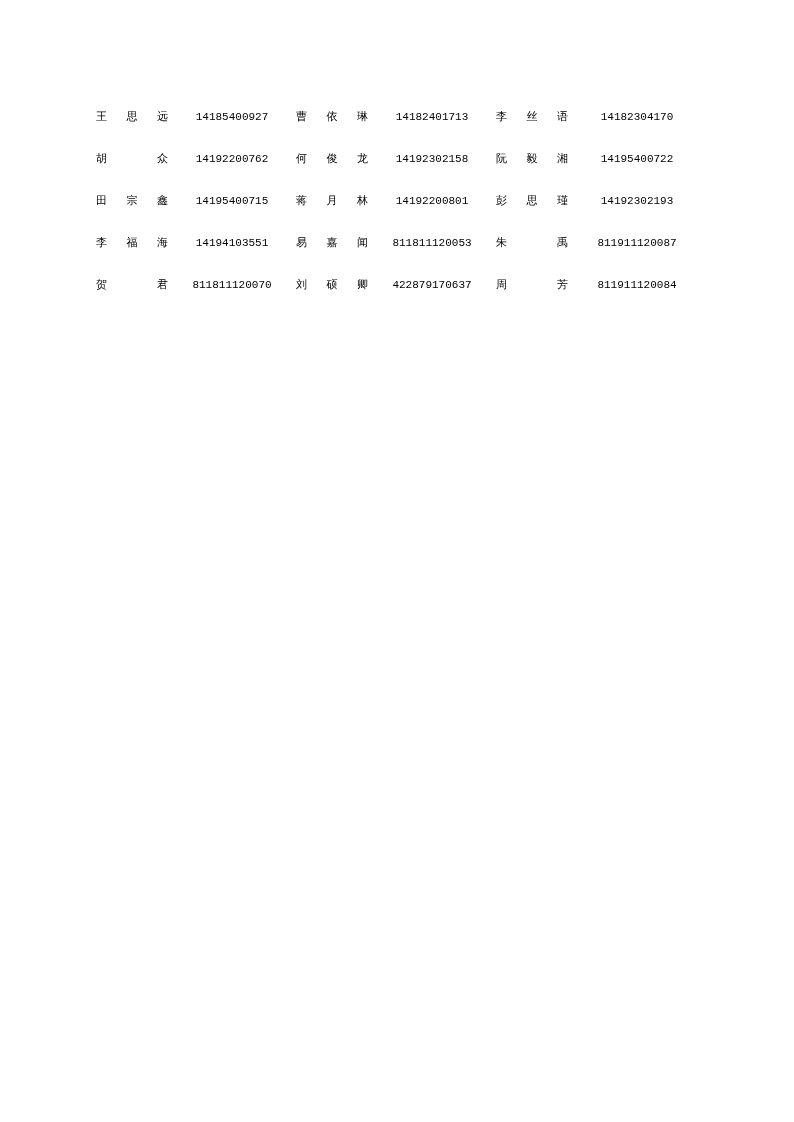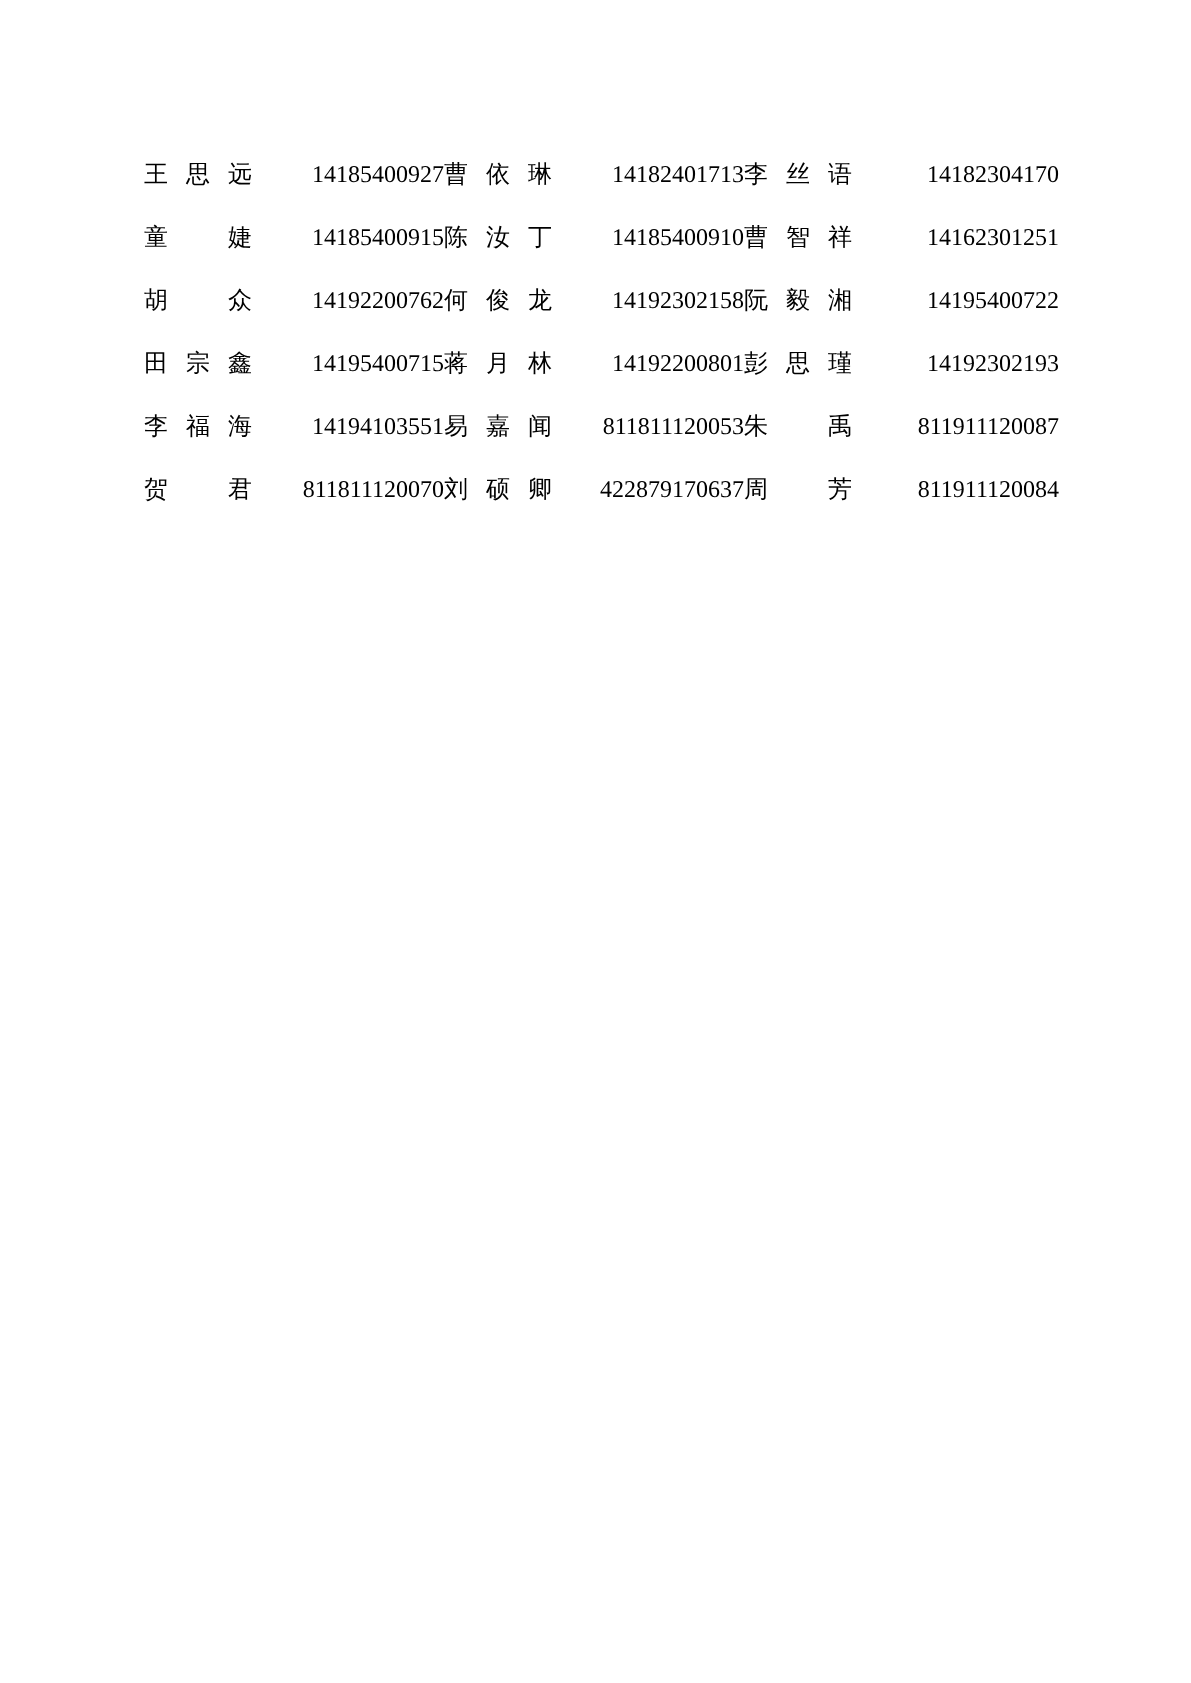--- a/index.html
+++ b/index.html
@@ -30,34 +30,35 @@
     width: 604px;
   }
   table.roster {
     border-collapse: collapse;
     width: 100%;
     table-layout: fixed;
   }
   table.roster td {
     padding: 0;
     vertical-align: baseline;
-    font-size: 16px;
+    font-size: 11px;
     line-height: 42px;
     white-space: nowrap;
+    font-family: Liberation Mono, monospace;
   }
   td.name {
     width: 72px;
     text-align: justify;
     text-align-last: justify;
     padding-right: 8px;
     font-family: "Liberation Serif", "DejaVu Serif", serif;
   }
   td.num {
     width: 128px;
-    text-align: right;
+    text-align: center;
     padding-right: 14px;
     font-family: "Liberation Serif", "DejaVu Serif", serif;
   }
   td.num.wide {
     width: 138px;
   }
 </style>
 </head>
 <body>
 
@@ -65,28 +66,20 @@
   <div class="content">
     <table class="roster">
       <tbody>
         <tr>
           <td class="name">王思远</td>
           <td class="num">14185400927</td>
           <td class="name">曹依琳</td>
           <td class="num">14182401713</td>
           <td class="name">李丝语</td>
           <td class="num wide">14182304170</td>
-        </tr>
-        <tr>
-          <td class="name">童　婕</td>
-          <td class="num">14185400915</td>
-          <td class="name">陈汝丁</td>
-          <td class="num">14185400910</td>
-          <td class="name">曹智祥</td>
-          <td class="num wide">14162301251</td>
         </tr>
         <tr>
           <td class="name">胡　众</td>
           <td class="num">14192200762</td>
           <td class="name">何俊龙</td>
           <td class="num">14192302158</td>
           <td class="name">阮毅湘</td>
           <td class="num wide">14195400722</td>
         </tr>
         <tr>

